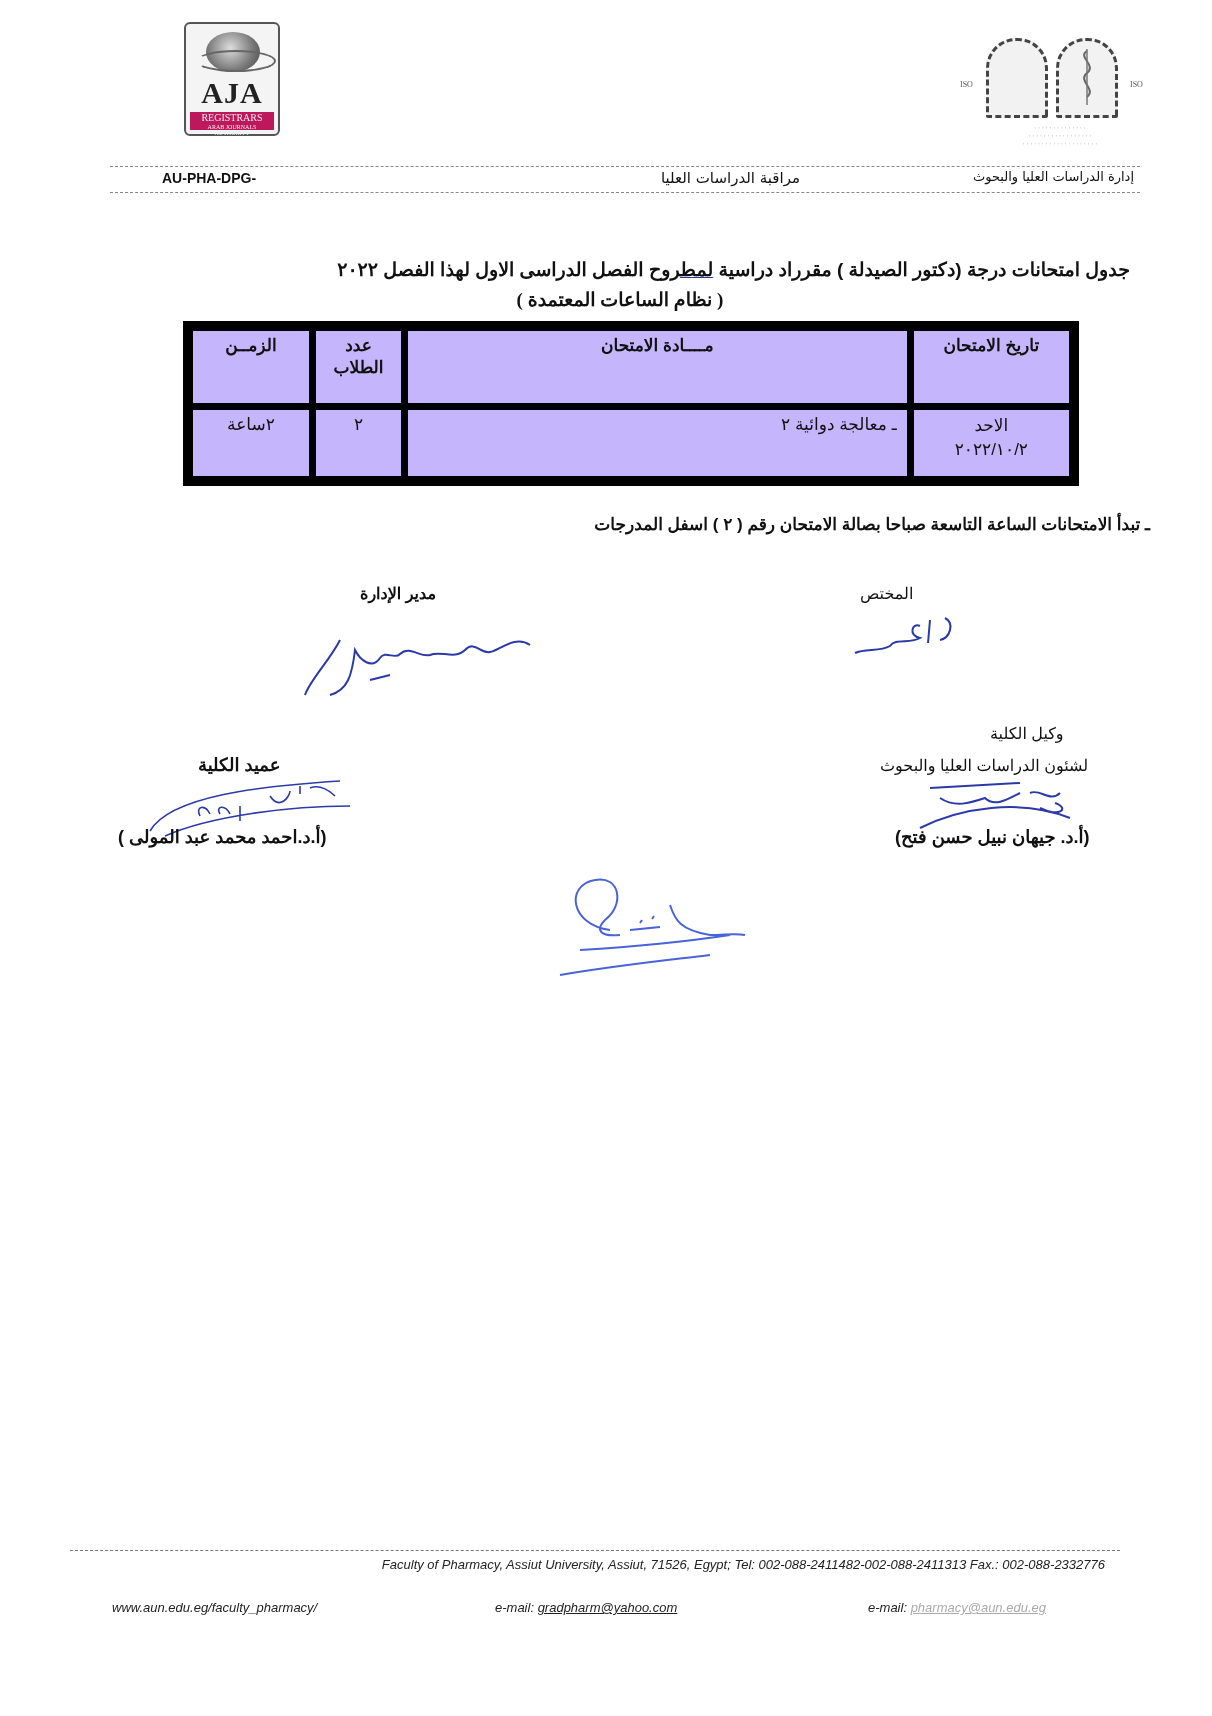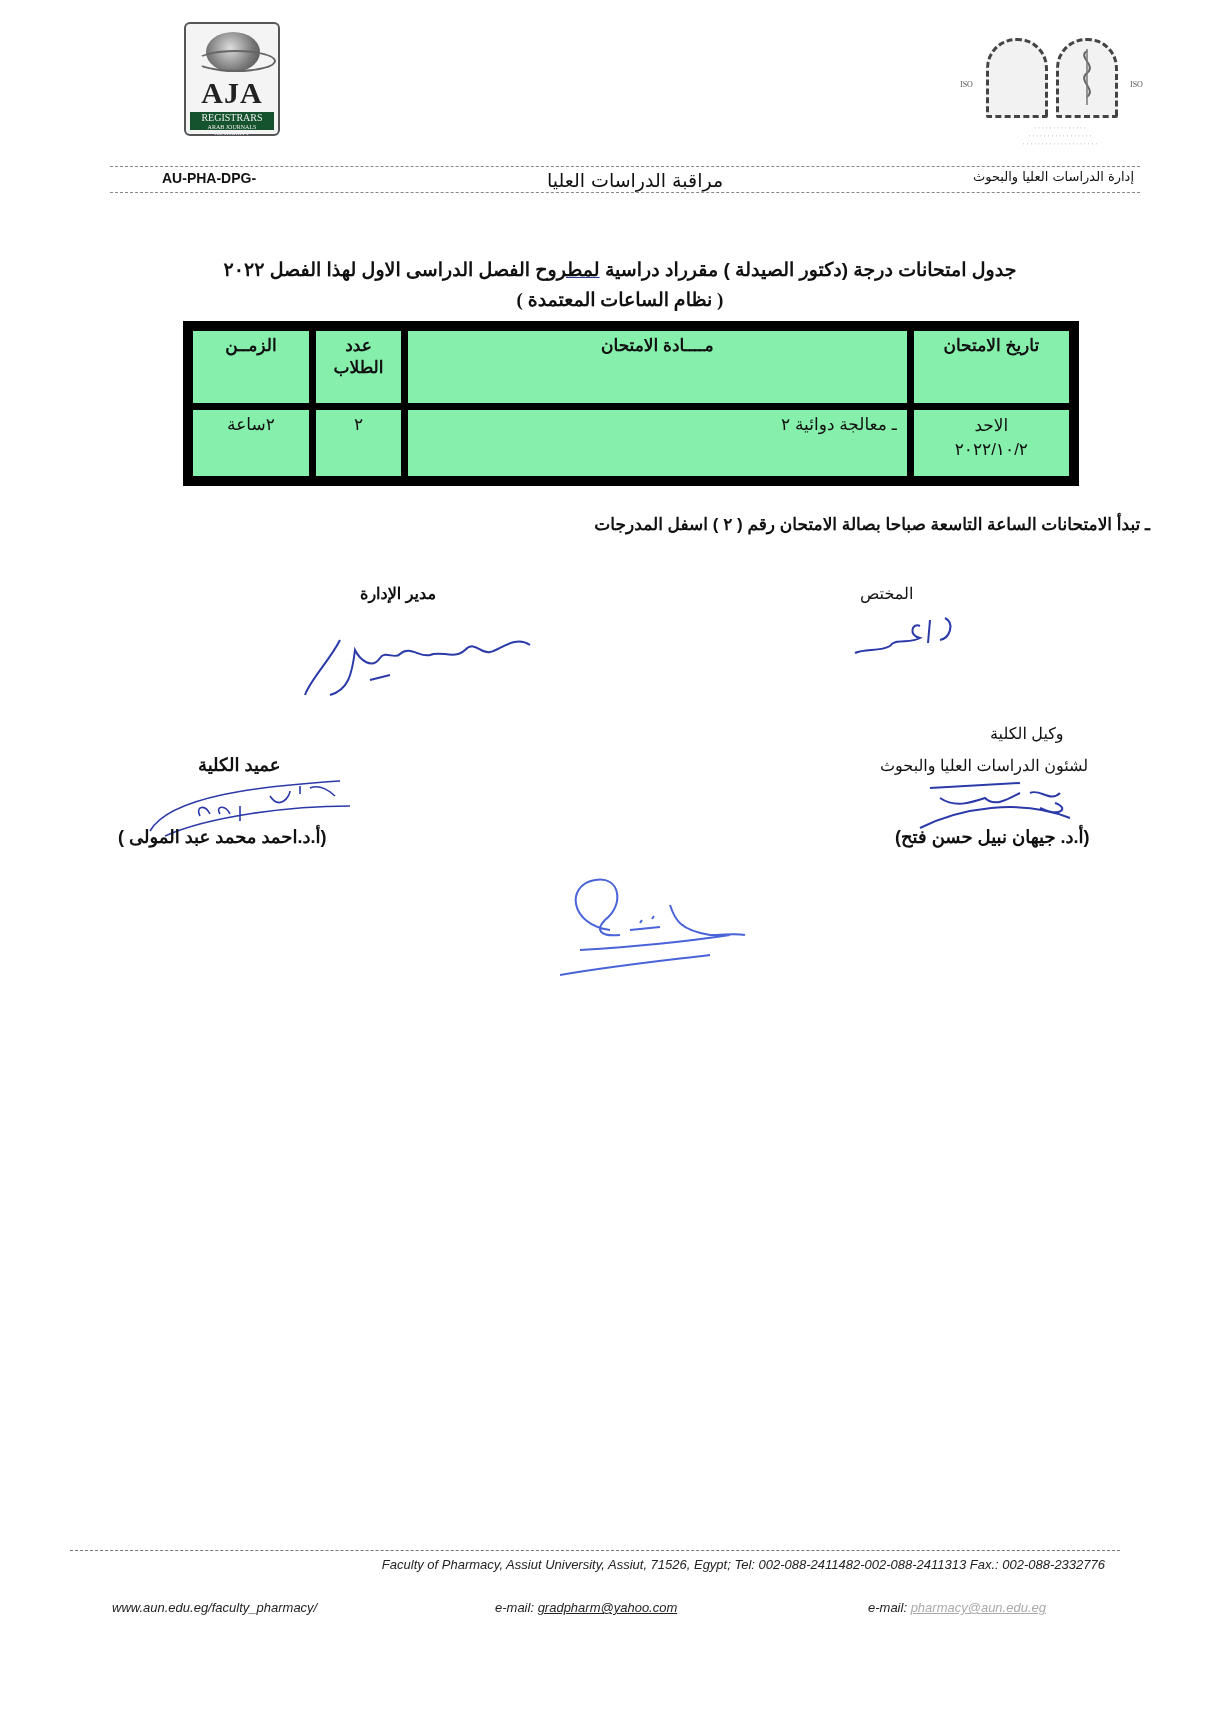--- a/index.html
+++ b/index.html
@@ -4,35 +4,35 @@
 <style>
   html,body{margin:0;padding:0;background:#fff;}
   body{width:1212px;height:1716px;position:relative;overflow:hidden;font-family:"DejaVu Sans",sans-serif;color:#111;}
   .abs{position:absolute;}
   .rtl{direction:rtl;}
   
   .aja-logo{left:184px;top:22px;width:96px;height:114px;border:2px solid #555;border-radius:6px;background:#f4f4f4;box-sizing:border-box;}
   .aja-globe{position:absolute;left:20px;top:8px;width:54px;height:40px;border-radius:50%;background:radial-gradient(circle at 45% 40%,#ddd,#777 60%,#444);}
   .aja-ring{position:absolute;left:10px;top:26px;width:76px;height:18px;border:2px solid #666;border-radius:50%;border-left-color:transparent;}
   .aja-text{position:absolute;left:0;right:0;top:52px;text-align:center;font-family:"Liberation Serif",serif;font-size:30px;font-weight:bold;color:#222;letter-spacing:1px;}
-  .aja-band{position:absolute;left:4px;right:4px;top:88px;height:18px;background:#14532d;color:#eee;font-family:"Liberation Serif",serif;font-size:10px;text-align:center;line-height:12px;}
+  .aja-band{position:absolute;left:4px;right:4px;top:88px;height:18px;background:#be185d;color:#eee;font-family:"Liberation Serif",serif;font-size:10px;text-align:center;line-height:12px;}
   .aja-band small{display:block;font-size:6px;line-height:6px;}
   .univ-logo{left:960px;top:38px;width:200px;height:120px;}
   .arch{position:absolute;top:0;width:62px;height:80px;border:3px dashed #444;border-radius:30px 30px 2px 2px;background:#f2f2f2;box-sizing:border-box;}
   .iso{position:absolute;top:42px;font-family:"Liberation Serif",serif;font-size:8px;color:#555;}
   .univ-small{position:absolute;left:0;right:0;top:86px;text-align:center;font-size:6px;color:#888;line-height:8px;}
   .hdr-line{left:110px;width:1030px;height:1px;border-top:1px dashed #888;}
   .hdr-code{left:120px;top:170px;font-family:"Liberation Sans",sans-serif;font-weight:bold;font-size:14px;margin-left:42px;}
-  .hdr-center{left:470px;width:330px;top:169px;text-align:center;font-size:19px;}
+  .hdr-center{left:470px;width:330px;top:169px;text-align:right;font-size:15px;}
   .hdr-right{right:78px;top:169px;font-size:13px;}
-  .title{left:110px;width:1020px;top:258px;text-align:center;font-family:"Liberation Sans",sans-serif;font-weight:bold;font-size:19px;}
+  .title{left:110px;width:1020px;top:258px;text-align:right;font-family:"Liberation Sans",sans-serif;font-weight:bold;font-size:19px;}
   .title .ul{text-decoration:underline;text-decoration-color:#2a3a9c;}
   .subtitle{left:110px;width:1020px;top:288px;text-align:center;font-family:Liberation Serif, serif;font-weight:bold;font-size:19px;}
   table.exam{position:absolute;left:183px;top:321px;width:896px;height:154px;border-collapse:separate;border-spacing:3px;border:5px solid #000;direction:rtl;background:#000;}
-  table.exam td{background:#86efac;border:2px solid #000;vertical-align:top;text-align:center;font-family:"Liberation Sans",sans-serif;font-size:17px;padding:4px 4px;}
+  table.exam td{background:#c4b5fd;border:2px solid #000;vertical-align:top;text-align:center;font-family:"Liberation Sans",sans-serif;font-size:17px;padding:4px 4px;}
   table.exam tr.head td{height:64px;font-weight:bold;}
   table.exam tr.row td{height:58px;font-weight:normal;}
   td.c-date{width:150px;}
   td.c-subj{width:500px;}
   td.c-count{width:78px;}
   td.c-time{width:110px;}
   td.subj-val{text-align:right !important;padding-right:10px !important;}
   .date-val{font-size:15px;line-height:24px;}
   .count-hdr{font-size:15px;line-height:22px;}
   .note{left:360px;width:790px;top:514px;text-align:right;font-family:"Liberation Sans",sans-serif;font-weight:bold;font-size:17px;}

